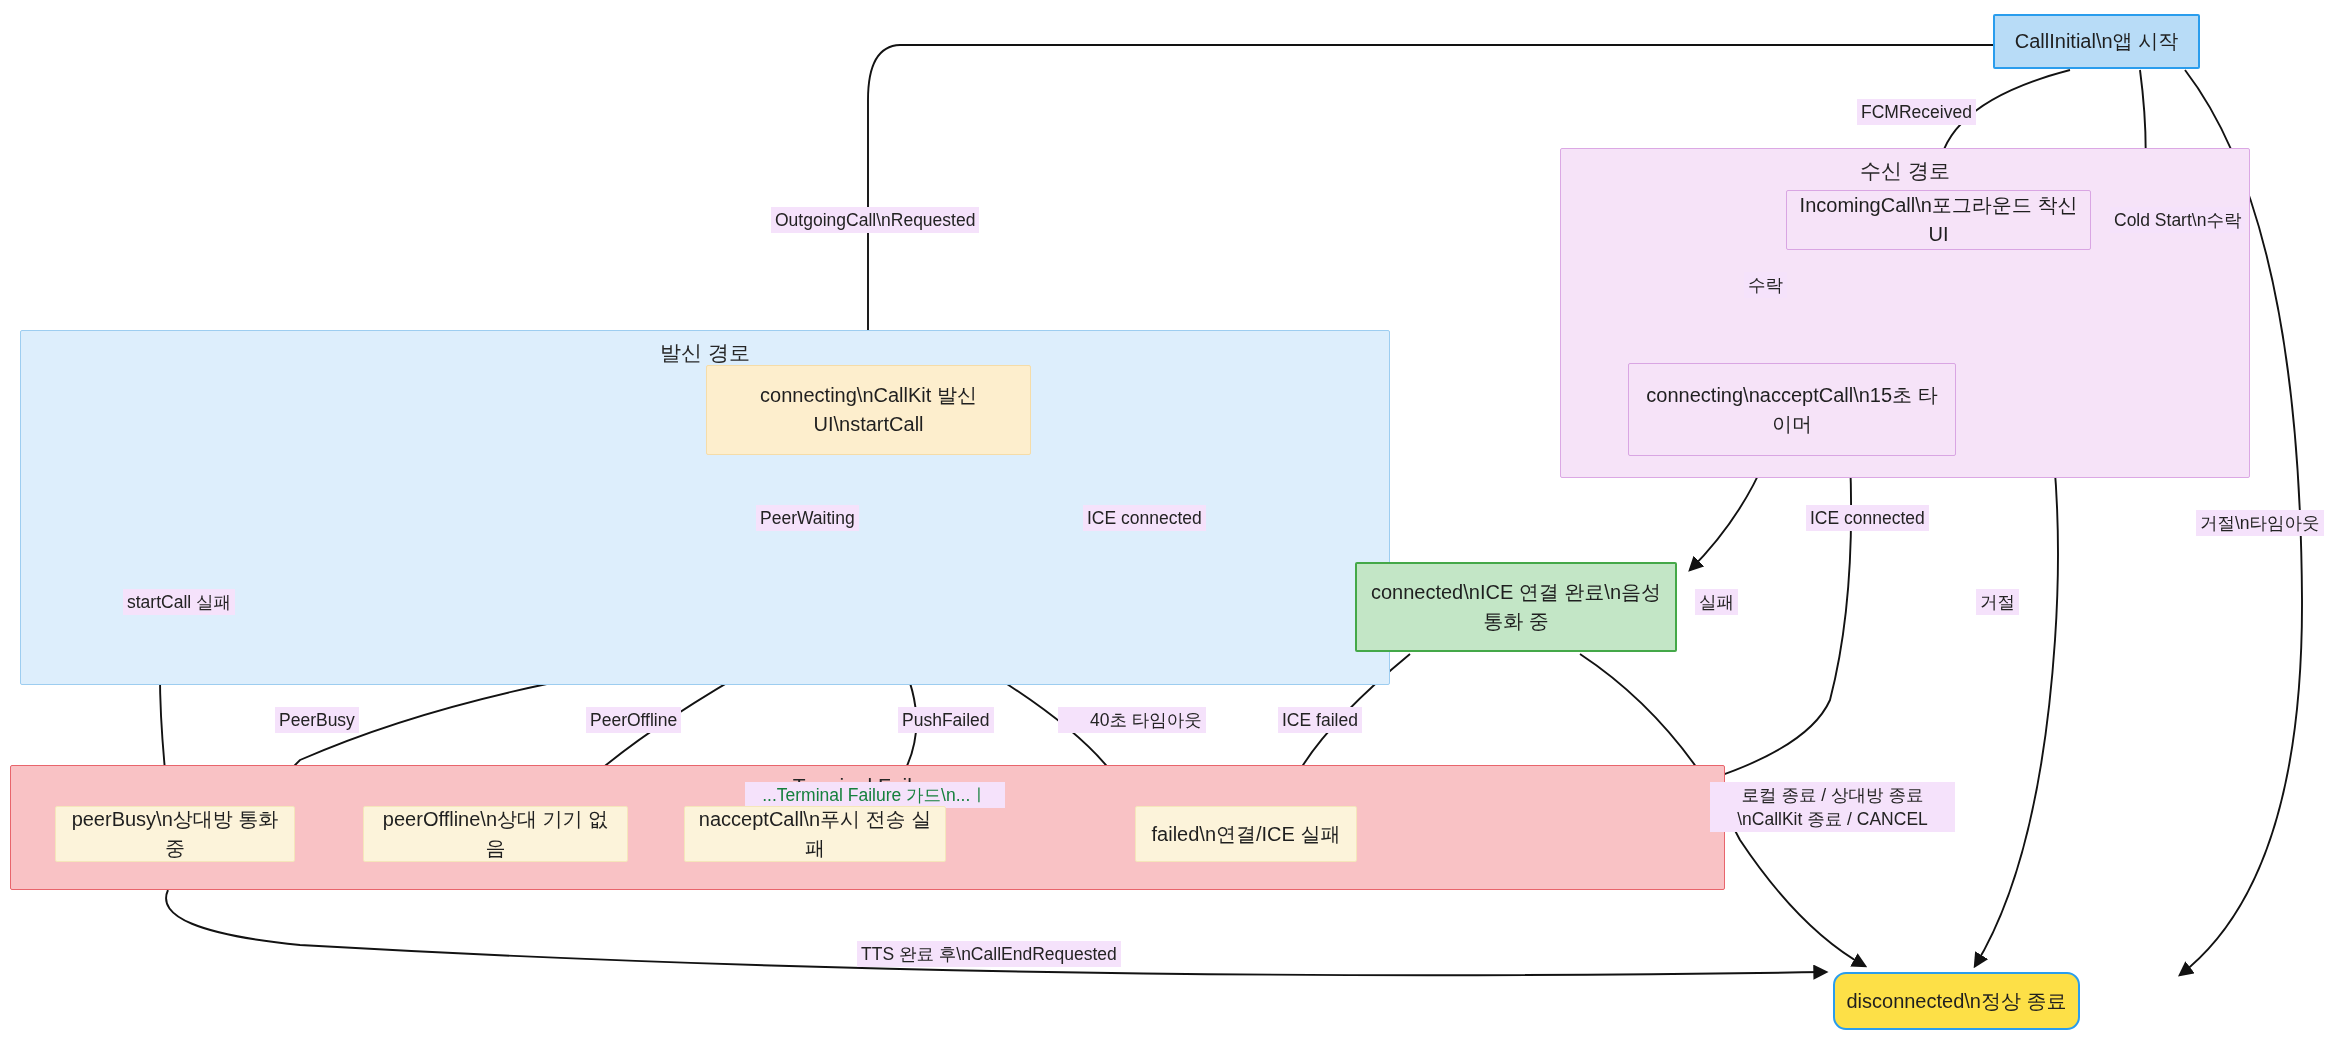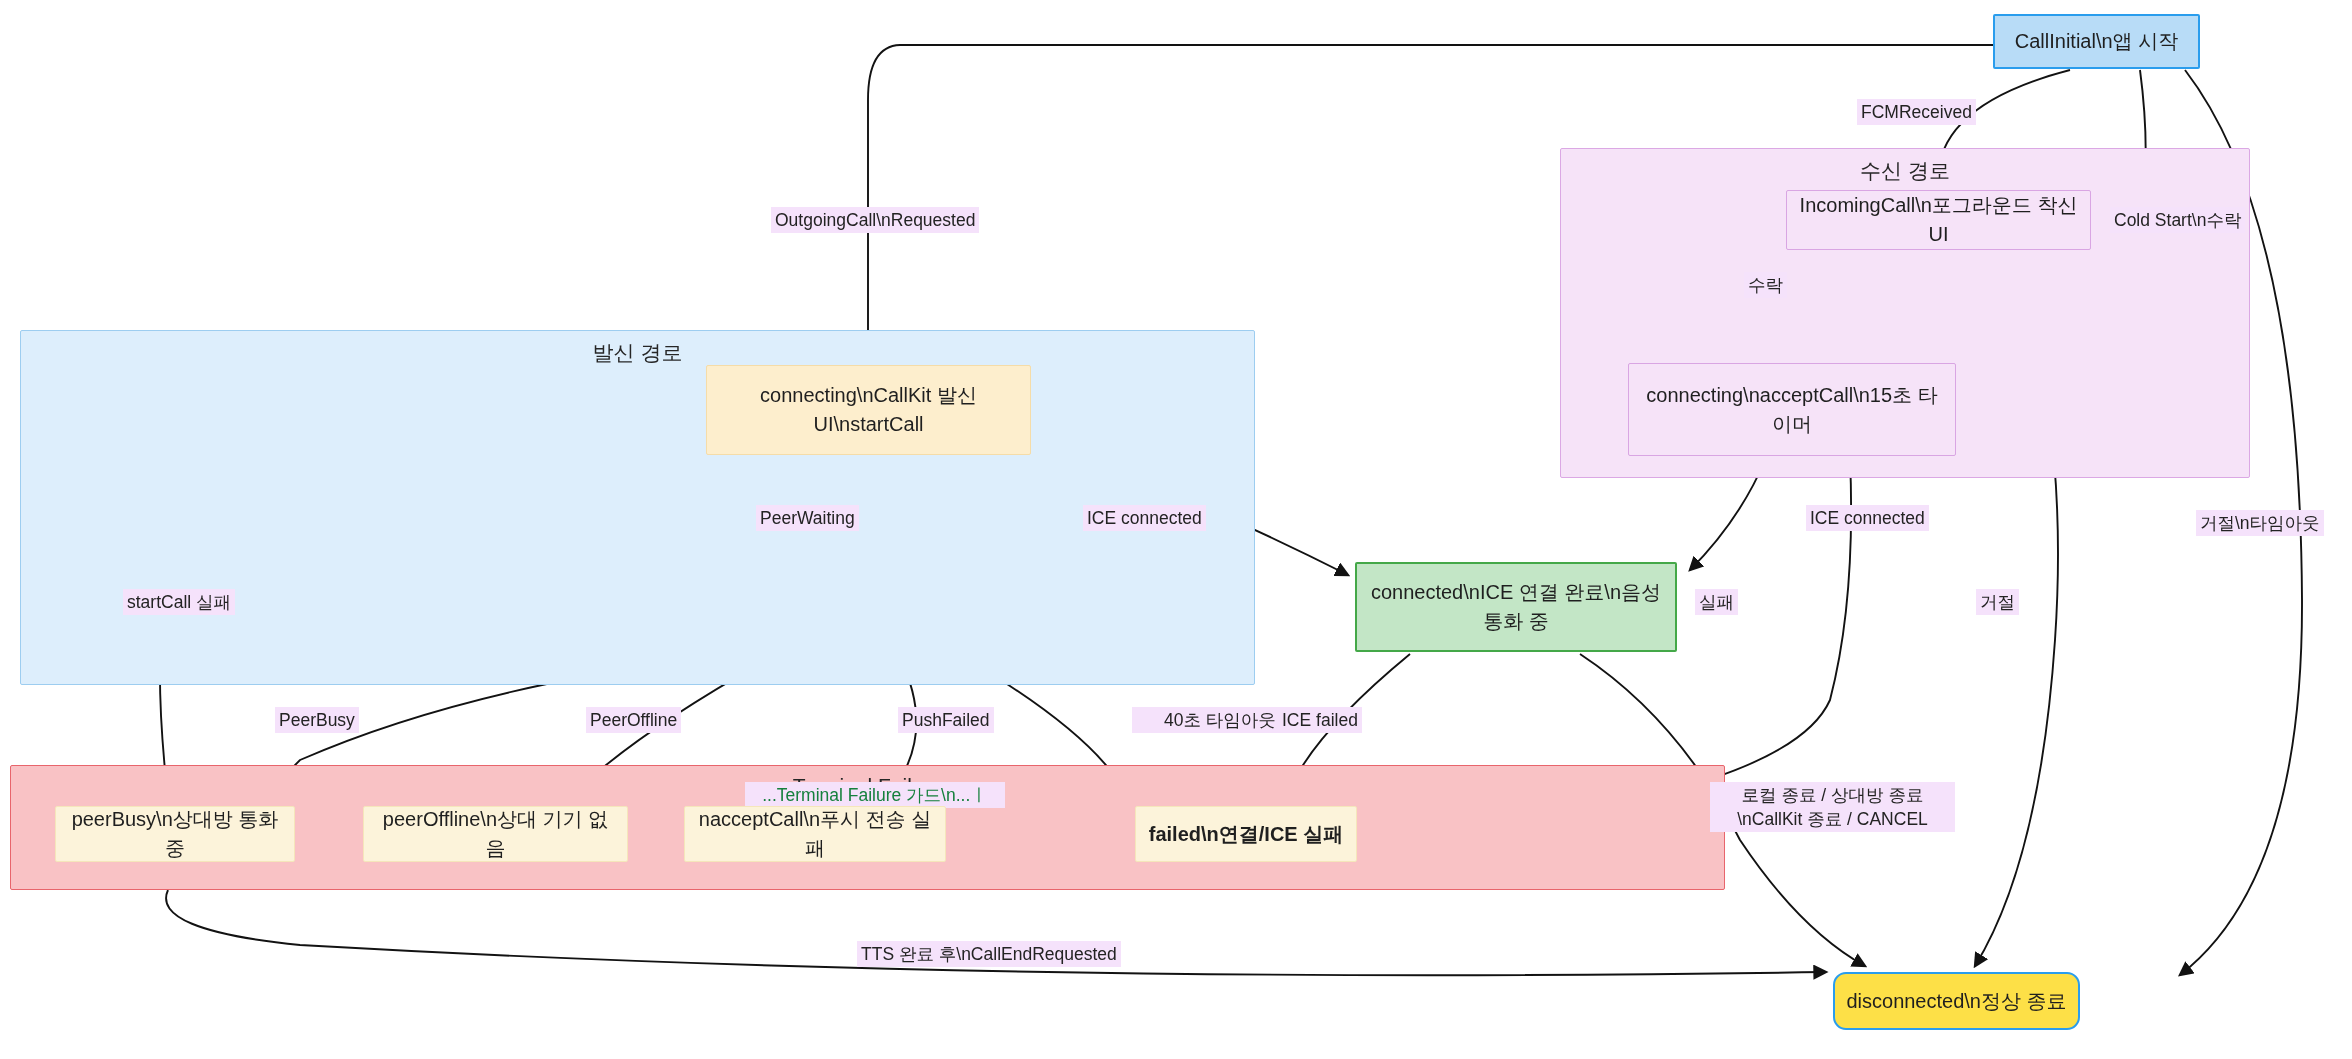--- a/index.html
+++ b/index.html
@@ -167,21 +167,21 @@
       <path d="M 965 658 Q 1070 720 1110 770 L 1135 800"></path>
 
       <path d="M 1410 654 Q 1330 720 1300 770 L 1283 800"></path>
 
       <path d="M 1580 654 Q 1680 720 1740 840 Q 1800 930 1865 966"></path>
 
       <path d="M 168 890 Q 150 930 300 945 Q 1000 985 1826 972"></path>
     </g>
   </svg>
 
-  <div class="cluster outgoing" style="left:20px; top:330px; width:1235px; height:355px;">
+  <div class="cluster outgoing" style="left:20px; top:330px; width:1370px; height:355px;">
     <div class="cluster-label">발신 경로</div>
   </div>
 
   <div class="cluster incoming" style="left:1560px; top:148px; width:690px; height:330px;">
     <div class="cluster-label">수신 경로</div>
   </div>
 
   <div class="cluster terminal" style="left:10px; top:765px; width:1715px; height:125px;">
     <div class="cluster-label">Terminal Failure</div>
   </div>
@@ -198,21 +198,21 @@
 
 
   <div class="node state-amber-pale" style="left:55px; top:806px; width:240px; height:56px; z-index:3;">peerBusy\n상대방 통화중</div>
 
   <div class="node state-green" style="left:1355px; top:562px; width:322px; height:90px;">connected\nICE 연결 완료\n음성 통화 중</div>
 
   <div class="node state-amber-pale" style="left:363px; top:806px; width:265px; height:56px; z-index:3;">peerOffline\n상대 기기 없음</div>
 
   <div class="node state-amber-pale" style="left:684px; top:806px; width:262px; height:56px; z-index:3;">nacceptCall\n푸시 전송 실패</div>
 
-  <div class="node state-amber-pale" style="left:1135px; top:806px; width:222px; height:56px; z-index:3;font-weight:bold;">failed\n연결/ICE 실패</div>
+  <div class="node state-amber-pale" style="left:1135px; top:806px; width:222px; height:56px; z-index:3;">failed\n연결/ICE 실패</div>
 
   <div class="node state-lightblue" style="left:1833px; top:972px; width:247px; height:58px;">disconnected\n정상 종료</div>
 
   <div class="edge-label" style="left:1857px; top:99px;">FCMReceived</div>
 
   <div class="edge-label" style="left:771px; top:207px;">OutgoingCall\nRequested</div>
 
   <div class="edge-label" style="left:2110px; top:207px;">Cold Start\n수락</div>
 
   <div class="edge-label" style="left:1744px; top:272px;">수락</div>
@@ -230,21 +230,21 @@
   <div class="edge-label" style="left:1976px; top:589px;">거절</div>
 
   <div class="edge-label" style="left:2196px; top:510px;">거절\n타임아웃</div>
 
   <div class="edge-label" style="left:275px; top:707px;">PeerBusy</div>
 
   <div class="edge-label" style="left:586px; top:707px;">PeerOffline</div>
 
   <div class="edge-label" style="left:898px; top:707px;">PushFailed</div>
 
-  <div class="edge-label" style="left:1132px; top:707px;padding-left:32px;">40초 타임아웃</div>
+  <div class="edge-label" style="left:1058px; top:707px;padding-left:32px;">40초 타임아웃</div>
 
   <div class="edge-label" style="left:1278px; top:707px;">ICE failed</div>
 
   <div class="edge-label two-line" style="left:1710px; top:782px; width:245px;">로컬 종료 / 상대방 종료\nCallKit 종료 / CANCEL</div>
 
   <div class="edge-label" style="left:857px; top:941px;">TTS 완료 후\nCallEndRequested</div>
 
 </div>
 
 </body></html>

